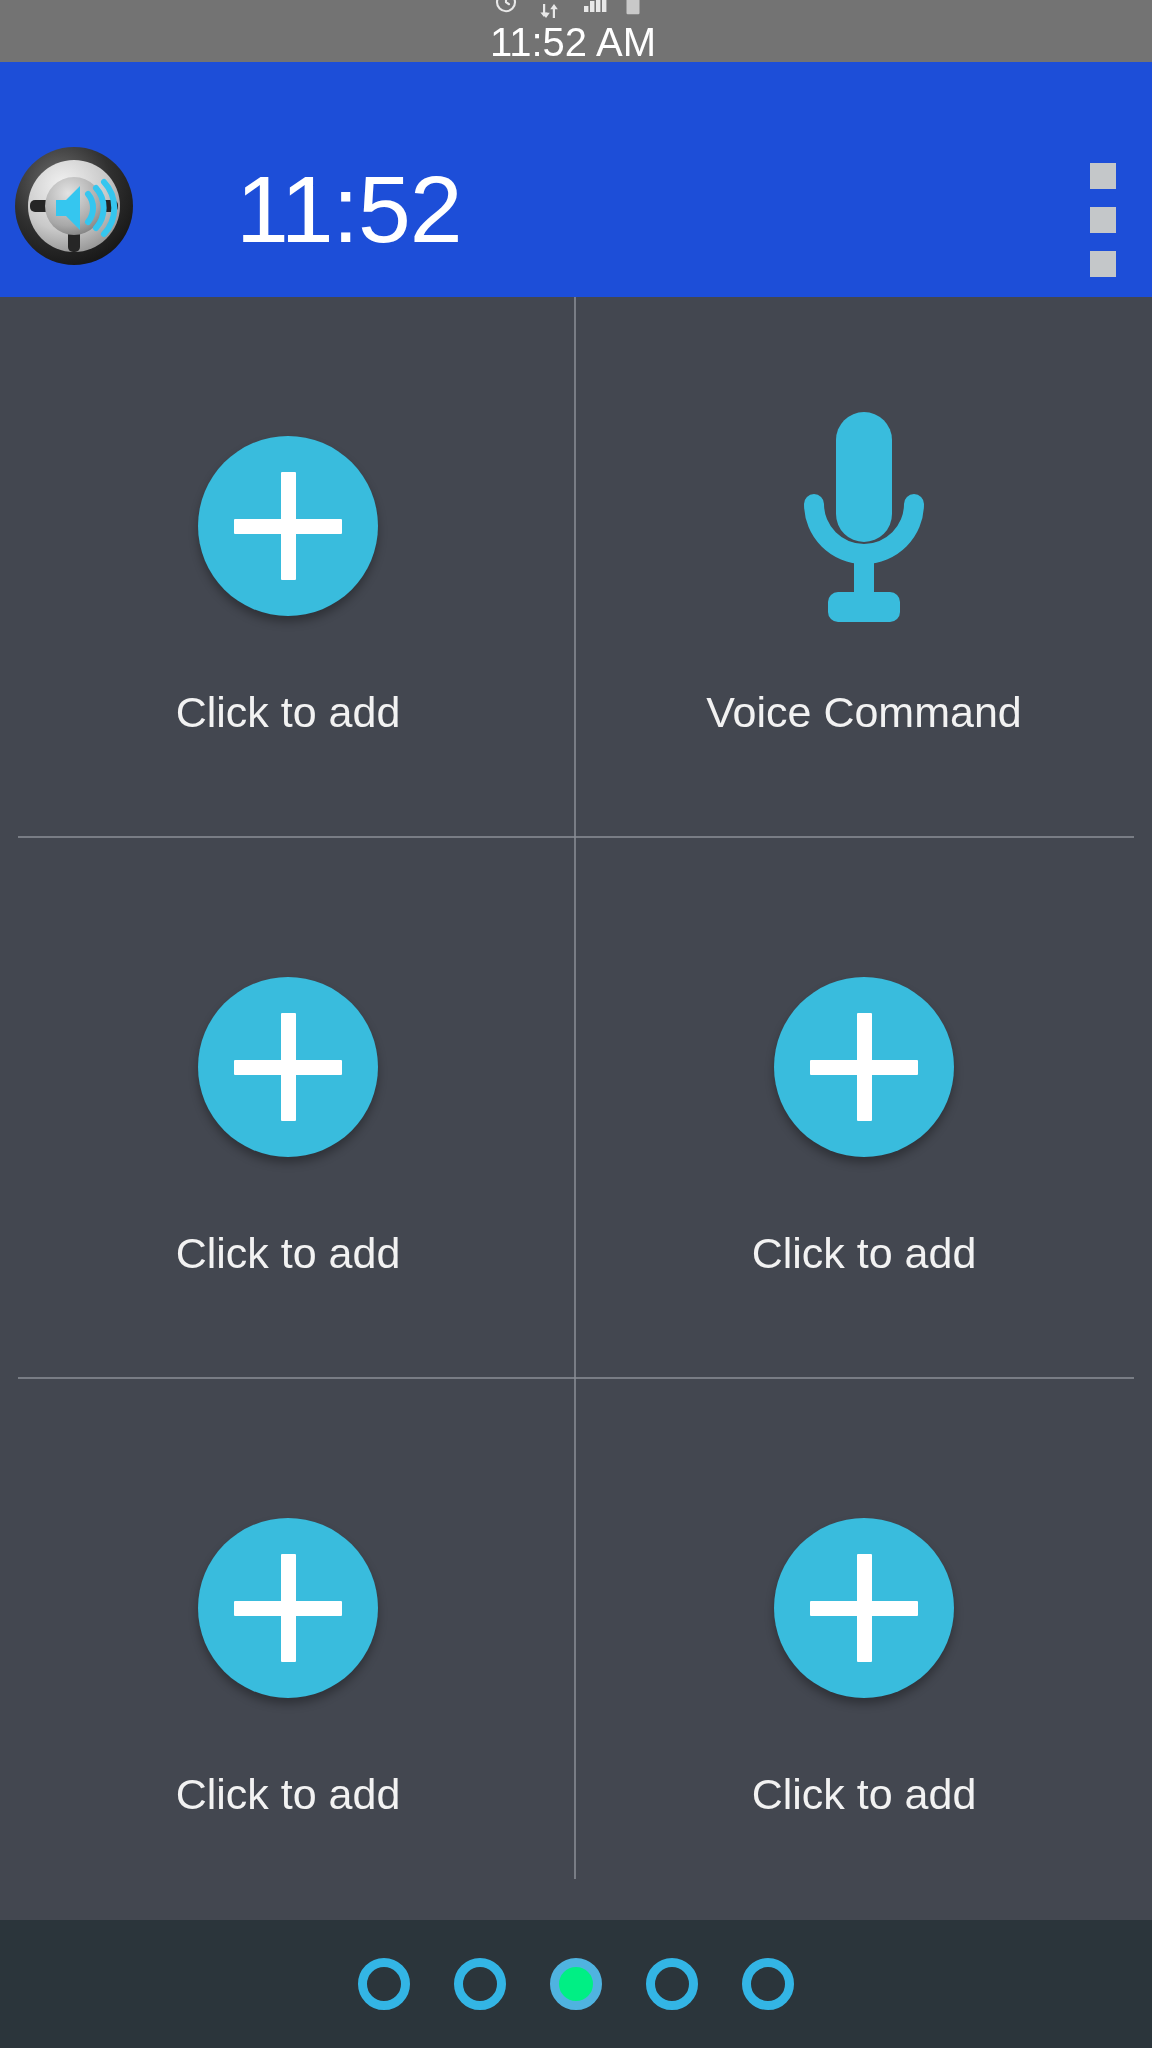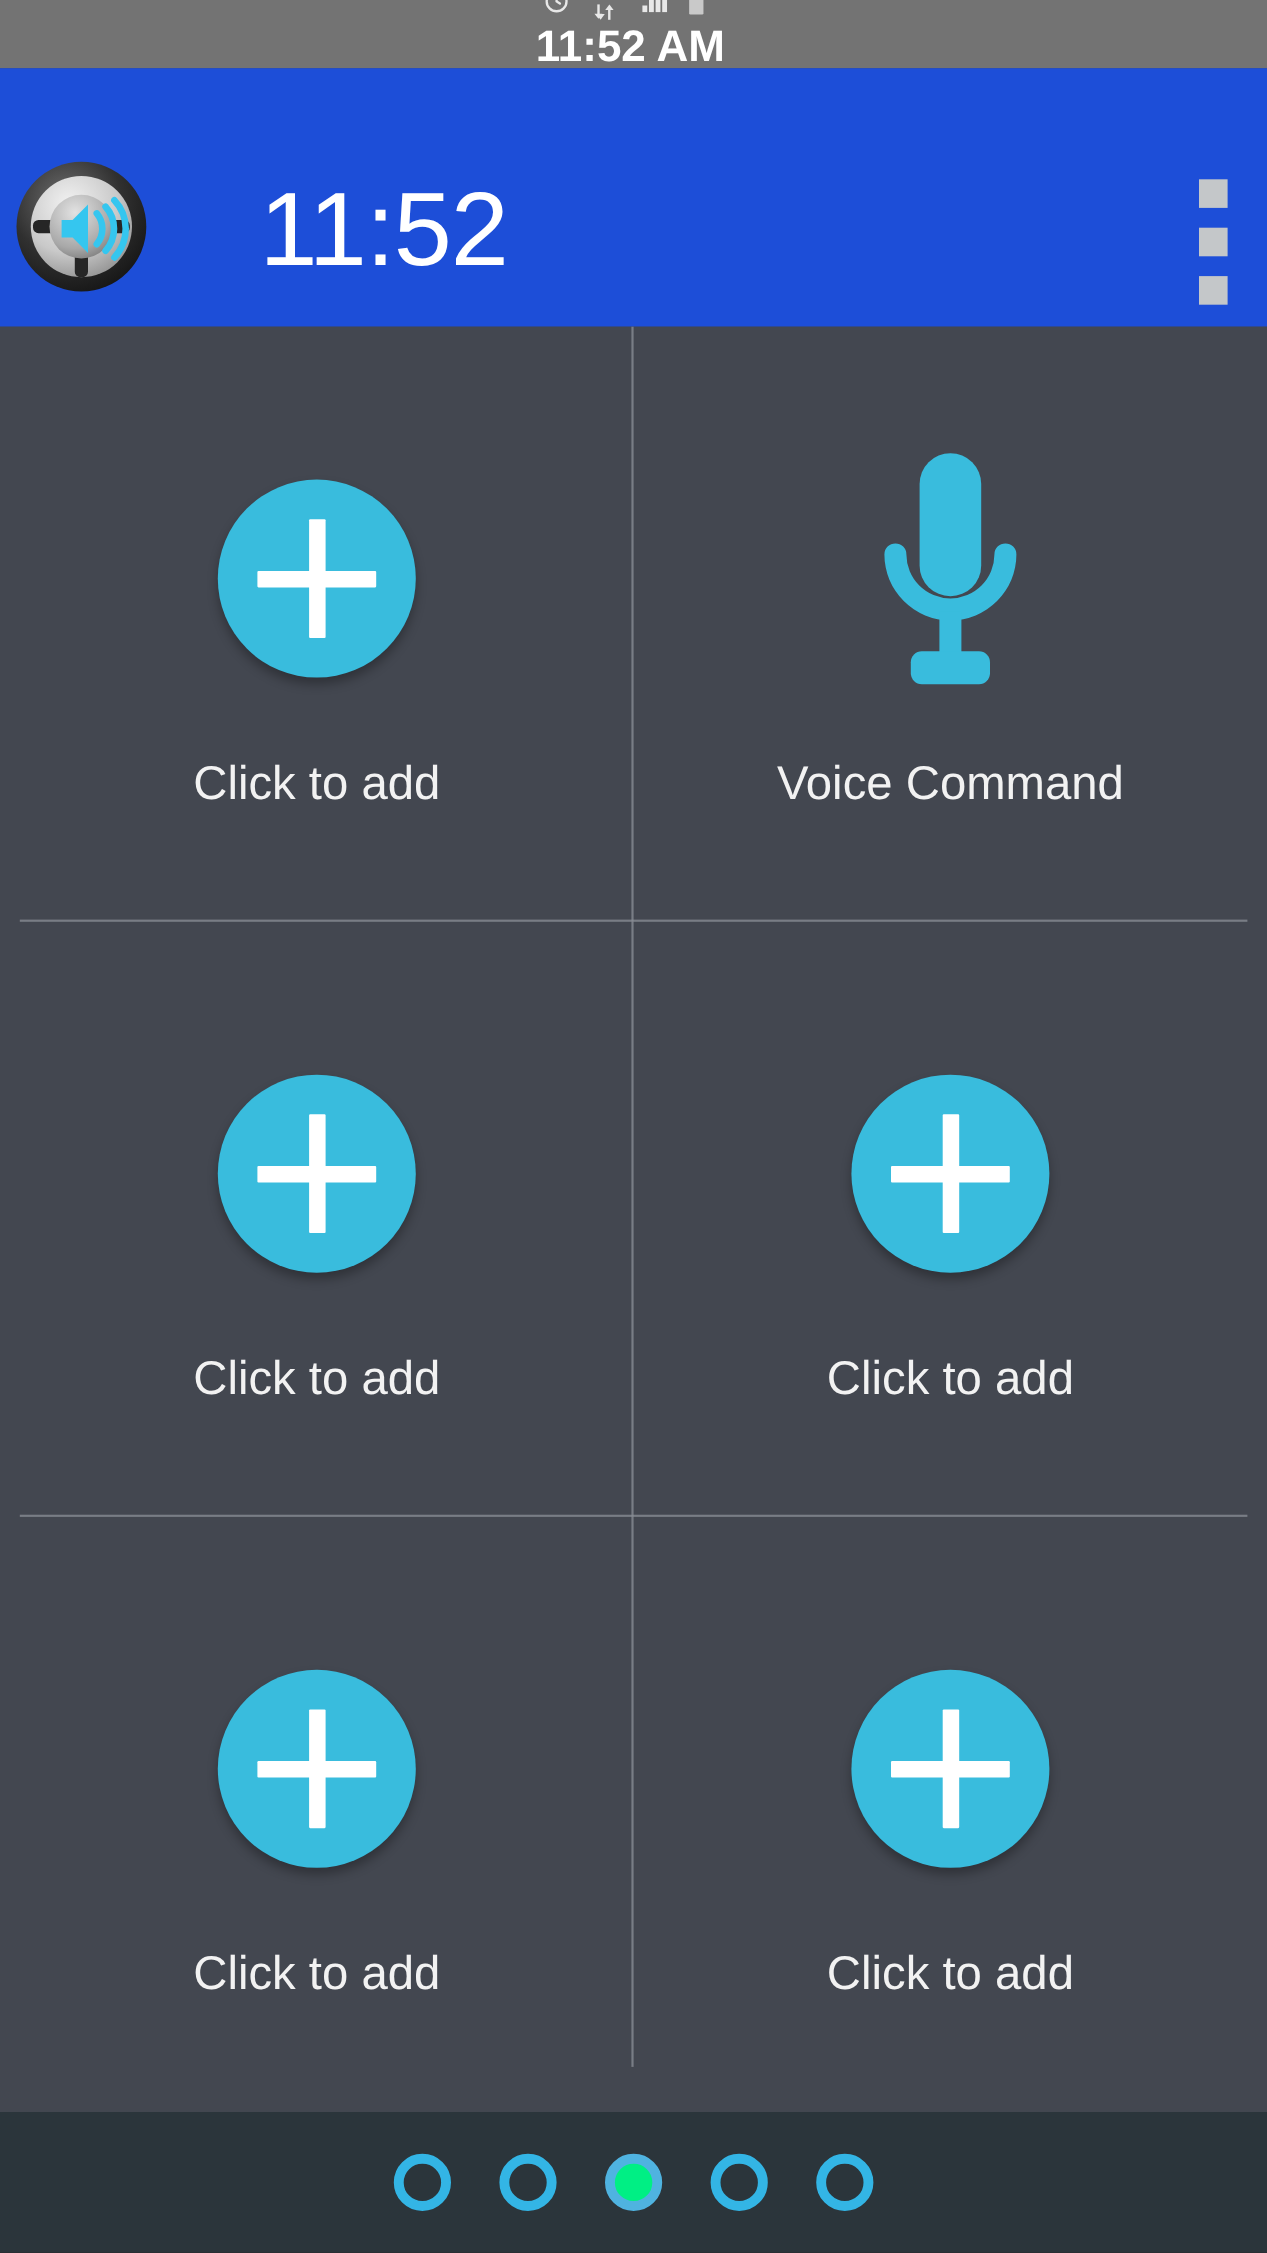--- a/index.html
+++ b/index.html
@@ -36,21 +36,21 @@
   }
   .sb-group {
     display: flex;
     align-items: center;
     gap: 13px;
   }
   .sb-icon { display: block; }
   .sb-clock-text {
     color: #ffffff;
     font-size: 40px;
-    font-weight: 700;
+    font-weight: 400;
     letter-spacing: 0px;
     margin-left: 12px;
     line-height: 1;
     white-space: nowrap;
   }
   .lte-stack {
     display: flex;
     flex-direction: column;
     align-items: center;
     justify-content: center;

